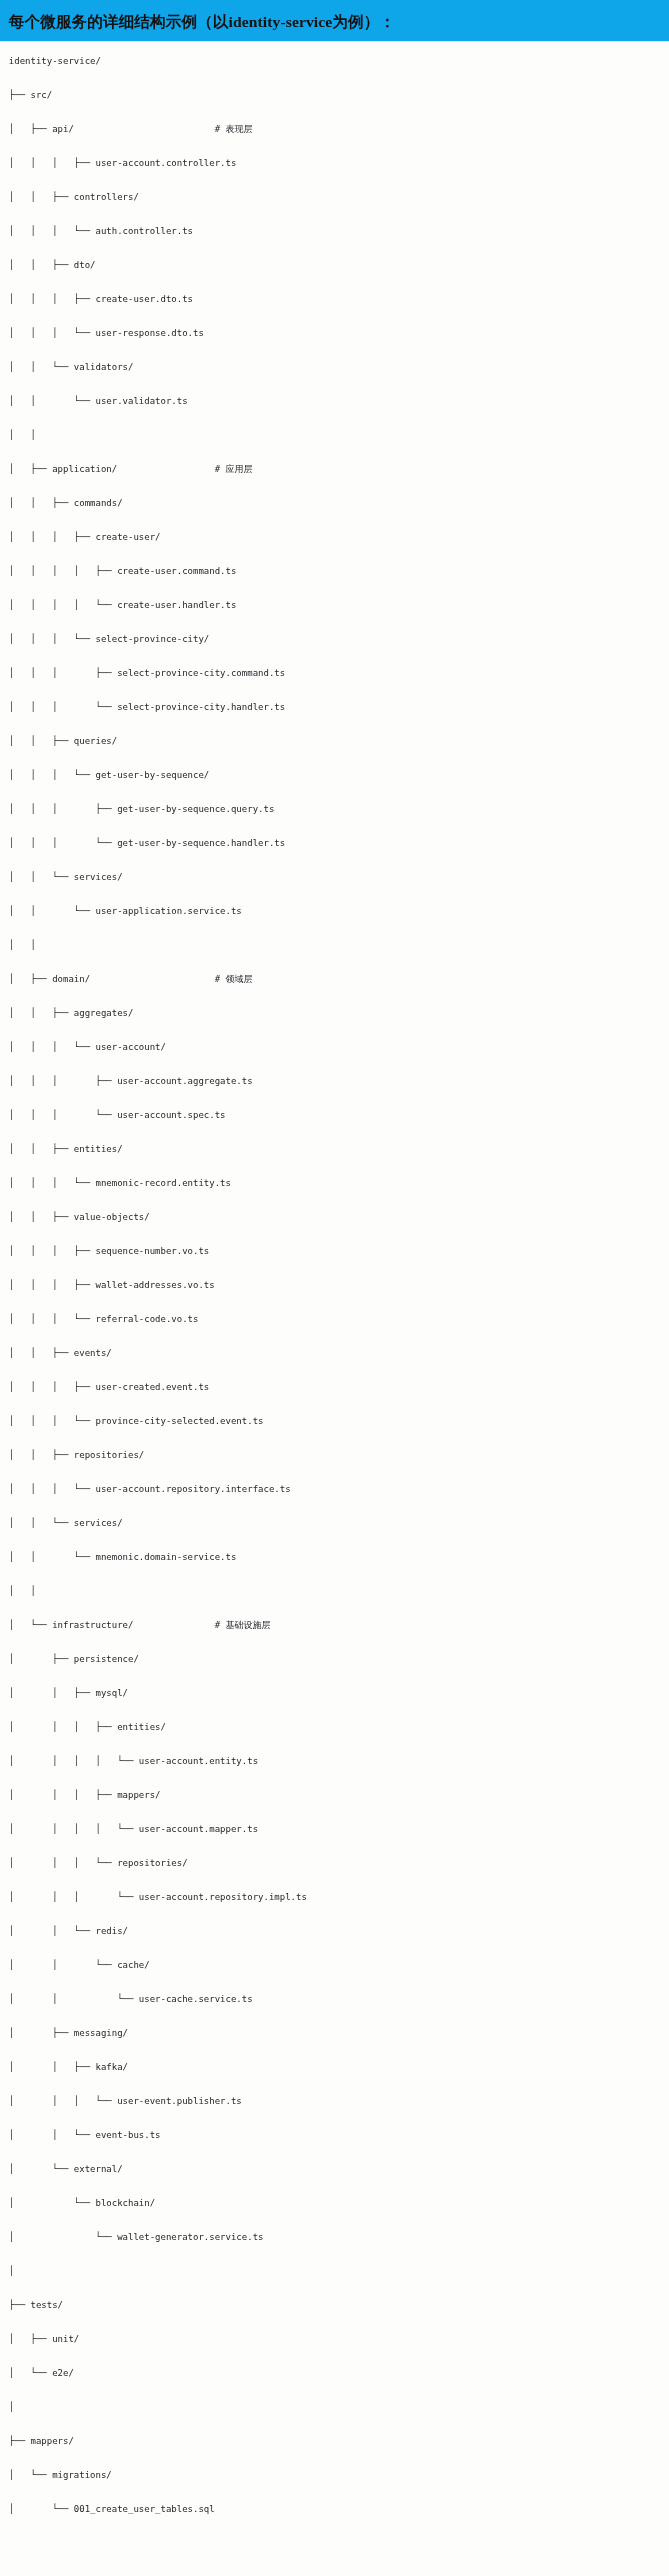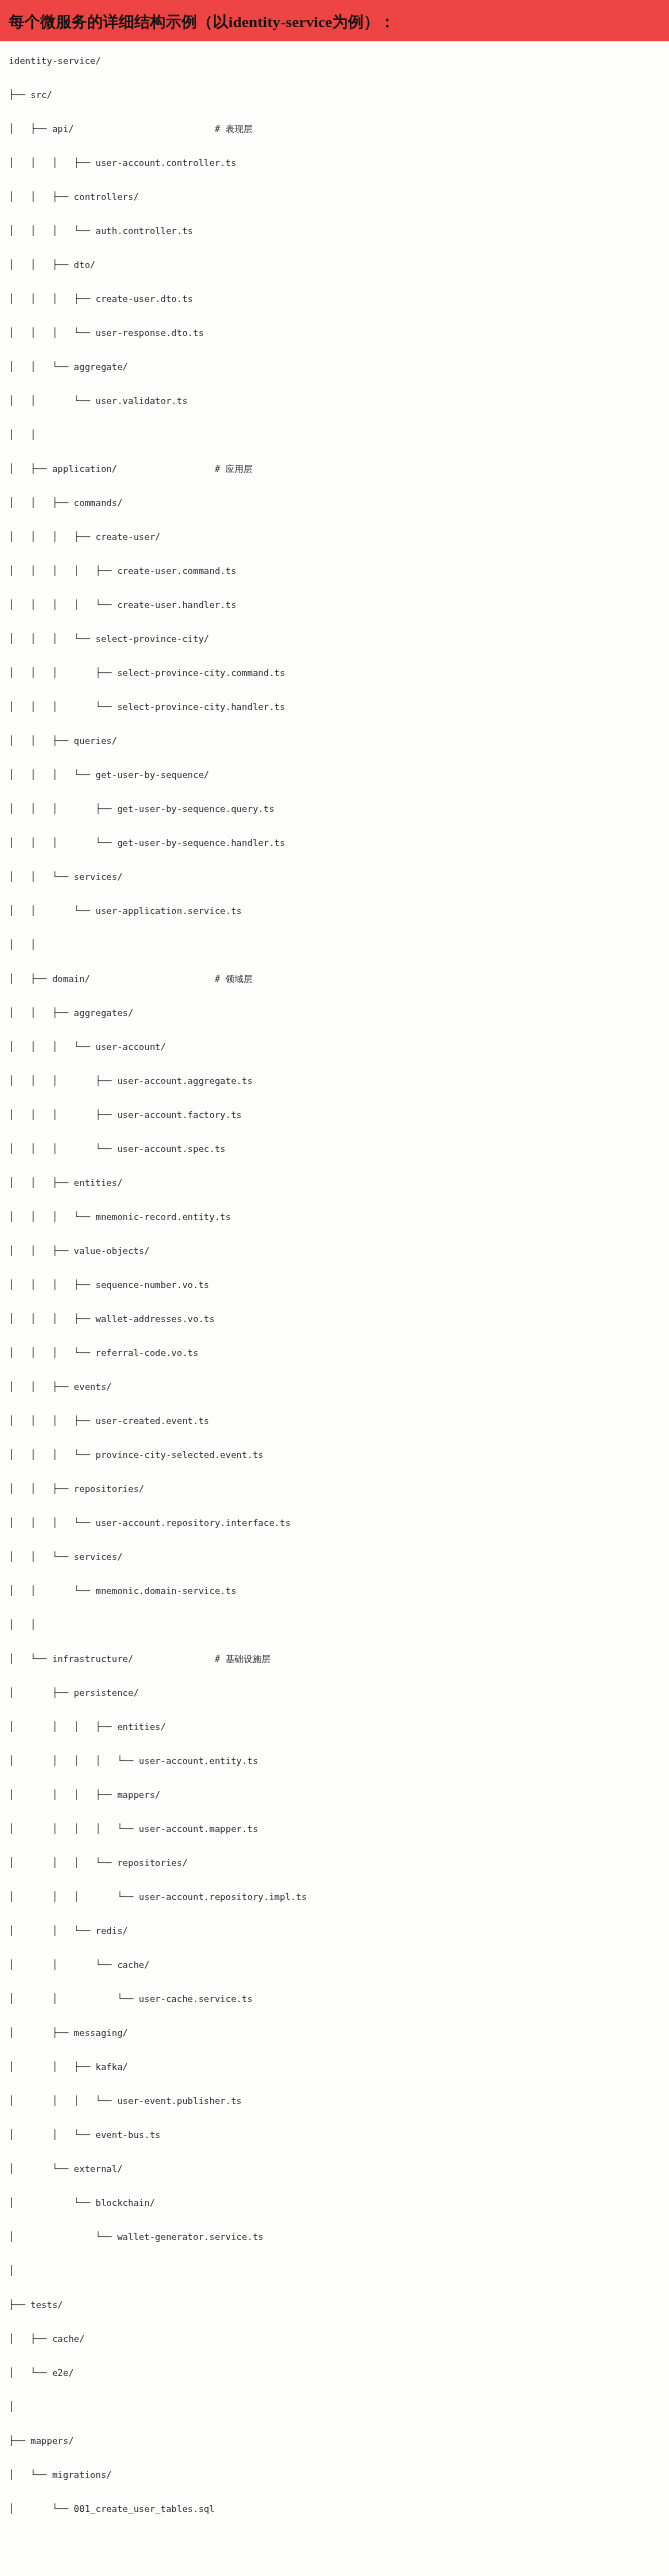--- a/index.html
+++ b/index.html
@@ -9,21 +9,21 @@
     background:#fbfbf9;
     font-family:"Liberation Serif", serif;
     color:#1b1b1b;
     -webkit-font-smoothing:antialiased;
   }
   .page{width:669px;box-sizing:border-box;}
 
   
   .header{
     padding:11.3px 8.8px 8.8px 8.8px;
-    background:#ef4444;
+    background:#0ea5e9;
     border-bottom:0.6px solid #e3e3df;
   }
   .header h1{
     margin:0;
     font-size:15.6px;
     line-height:1.35;
     font-weight:bold;
     font-family:"Liberation Serif", serif;
     letter-spacing:0.1px;
     color:#121212;
@@ -61,21 +61,21 @@
   <div class="tree-wrap">
     <pre class="tree" id="tree-pre"><span class="row">identity-service/</span>
 <span class="row">├── src/</span>
 <span class="row"><span>│   ├── api/                          </span><span class="cmt"># 表现层</span></span>
 <span class="row">│   │   │   ├── user-account.controller.ts</span>
 <span class="row">│   │   ├── controllers/</span>
 <span class="row">│   │   │   └── auth.controller.ts</span>
 <span class="row">│   │   ├── dto/</span>
 <span class="row">│   │   │   ├── create-user.dto.ts</span>
 <span class="row">│   │   │   └── user-response.dto.ts</span>
-<span class="row">│   │   └── aggregate/</span>
+<span class="row">│   │   └── validators/</span>
 <span class="row">│   │       └── user.validator.ts</span>
 <span class="row">│   │</span>
 <span class="row"><span>│   ├── application/                  </span><span class="cmt"># 应用层</span></span>
 <span class="row">│   │   ├── commands/</span>
 <span class="row">│   │   │   ├── create-user/</span>
 <span class="row">│   │   │   │   ├── create-user.command.ts</span>
 <span class="row">│   │   │   │   └── create-user.handler.ts</span>
 <span class="row">│   │   │   └── select-province-city/</span>
 <span class="row">│   │   │       ├── select-province-city.command.ts</span>
 <span class="row">│   │   │       └── select-province-city.handler.ts</span>
@@ -83,57 +83,57 @@
 <span class="row">│   │   │   └── get-user-by-sequence/</span>
 <span class="row">│   │   │       ├── get-user-by-sequence.query.ts</span>
 <span class="row">│   │   │       └── get-user-by-sequence.handler.ts</span>
 <span class="row">│   │   └── services/</span>
 <span class="row">│   │       └── user-application.service.ts</span>
 <span class="row">│   │</span>
 <span class="row"><span>│   ├── domain/                       </span><span class="cmt"># 领域层</span></span>
 <span class="row">│   │   ├── aggregates/</span>
 <span class="row">│   │   │   └── user-account/</span>
 <span class="row">│   │   │       ├── user-account.aggregate.ts</span>
-<span class="row">│   │   │       ├── user-account.factory.ts</span>
 <span class="row">│   │   │       └── user-account.spec.ts</span>
 <span class="row">│   │   ├── entities/</span>
 <span class="row">│   │   │   └── mnemonic-record.entity.ts</span>
 <span class="row">│   │   ├── value-objects/</span>
 <span class="row">│   │   │   ├── sequence-number.vo.ts</span>
 <span class="row">│   │   │   ├── wallet-addresses.vo.ts</span>
 <span class="row">│   │   │   └── referral-code.vo.ts</span>
 <span class="row">│   │   ├── events/</span>
 <span class="row">│   │   │   ├── user-created.event.ts</span>
 <span class="row">│   │   │   └── province-city-selected.event.ts</span>
 <span class="row">│   │   ├── repositories/</span>
 <span class="row">│   │   │   └── user-account.repository.interface.ts</span>
 <span class="row">│   │   └── services/</span>
 <span class="row">│   │       └── mnemonic.domain-service.ts</span>
 <span class="row">│   │</span>
 <span class="row"><span>│   └── infrastructure/               </span><span class="cmt"># 基础设施层</span></span>
 <span class="row">│       ├── persistence/</span>
+<span class="row">│       │   ├── mysql/</span>
 <span class="row">│       │   │   ├── entities/</span>
 <span class="row">│       │   │   │   └── user-account.entity.ts</span>
 <span class="row">│       │   │   ├── mappers/</span>
 <span class="row">│       │   │   │   └── user-account.mapper.ts</span>
 <span class="row">│       │   │   └── repositories/</span>
 <span class="row">│       │   │       └── user-account.repository.impl.ts</span>
 <span class="row">│       │   └── redis/</span>
 <span class="row">│       │       └── cache/</span>
 <span class="row">│       │           └── user-cache.service.ts</span>
 <span class="row">│       ├── messaging/</span>
 <span class="row">│       │   ├── kafka/</span>
 <span class="row">│       │   │   └── user-event.publisher.ts</span>
 <span class="row">│       │   └── event-bus.ts</span>
 <span class="row">│       └── external/</span>
 <span class="row">│           └── blockchain/</span>
 <span class="row">│               └── wallet-generator.service.ts</span>
 <span class="row">│</span>
 <span class="row">├── tests/</span>
-<span class="row">│   ├── cache/</span>
+<span class="row">│   ├── unit/</span>
 <span class="row">│   └── e2e/</span>
 <span class="row">│</span>
 <span class="row">├── mappers/</span>
 <span class="row">│   └── migrations/</span>
 <span class="row">│       └── 001_create_user_tables.sql</span>
 
 
 
 
 

